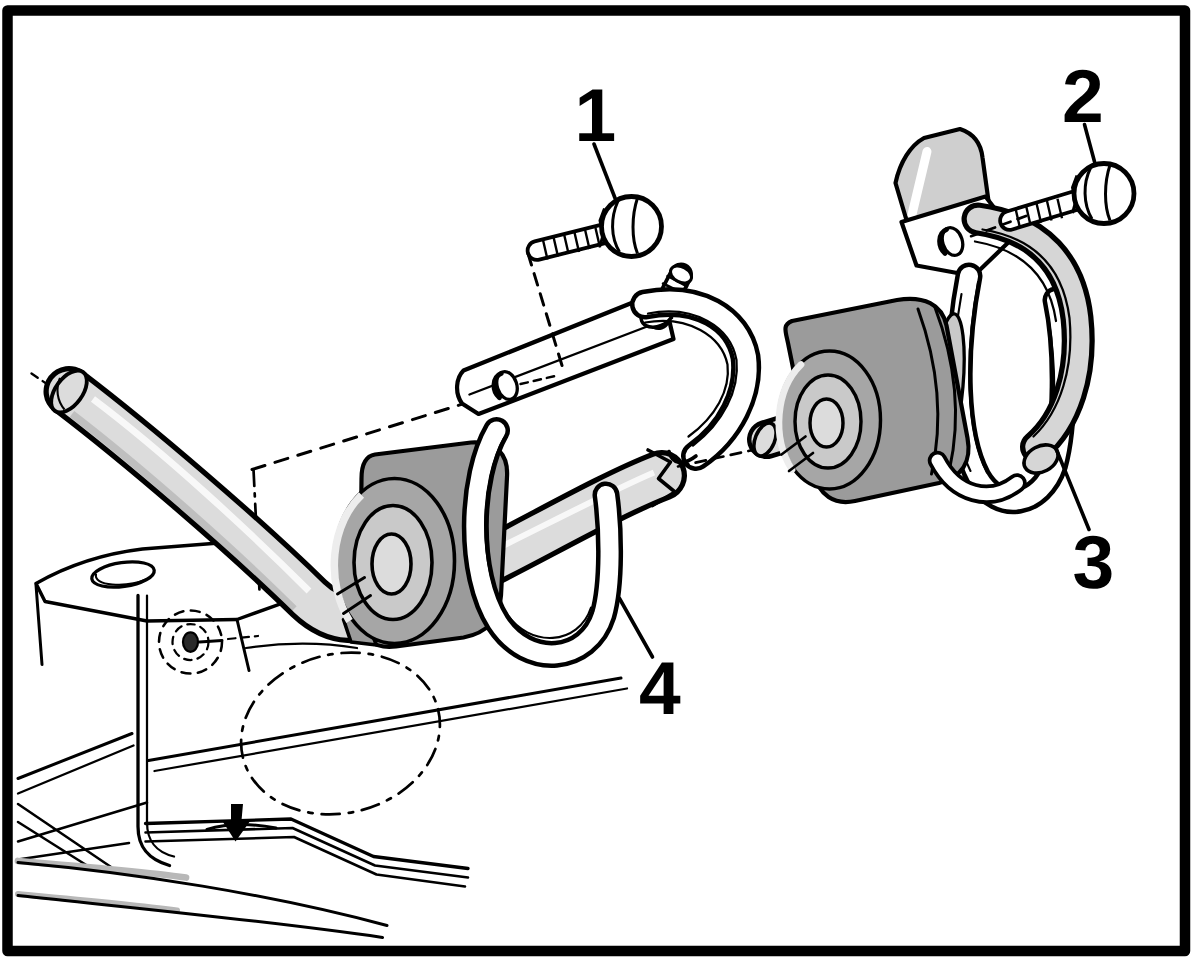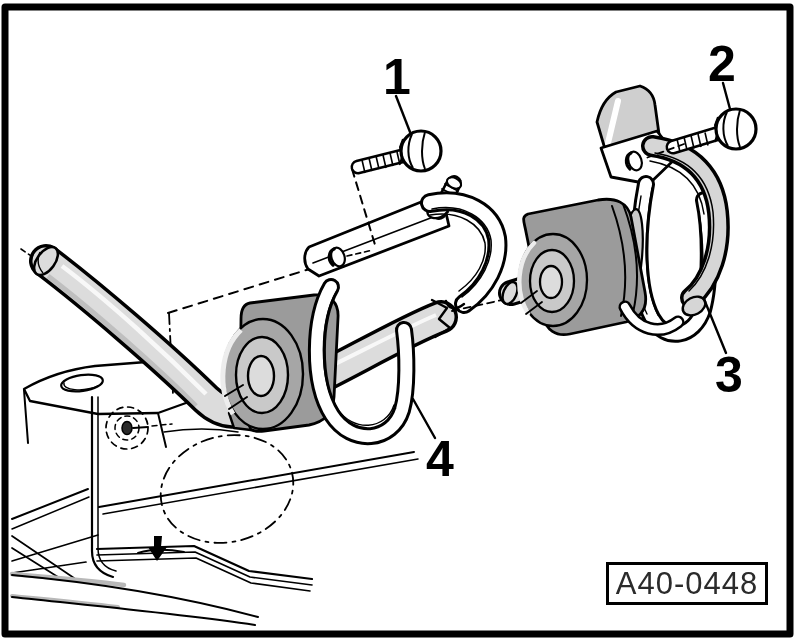--- a/index.html
+++ b/index.html
@@ -206,17 +206,14 @@
     <path class="sl" stroke-width="2.4" d="M 704,299 L 726,353"></path>
     <path class="sl" stroke-width="2.4" d="M 413,399 L 435,438"></path>
   </g>
 </svg>
 
   <div class="callout" id="callout-1">1</div>
   <div class="callout" id="callout-2">2</div>
   <div class="callout" id="callout-3">3</div>
   <div class="callout" id="callout-4">4</div>
 
-  <div class="ref-box">
-    <span>A40-0448</span>
-  </div>
 
 </div>
 
 </body></html>

